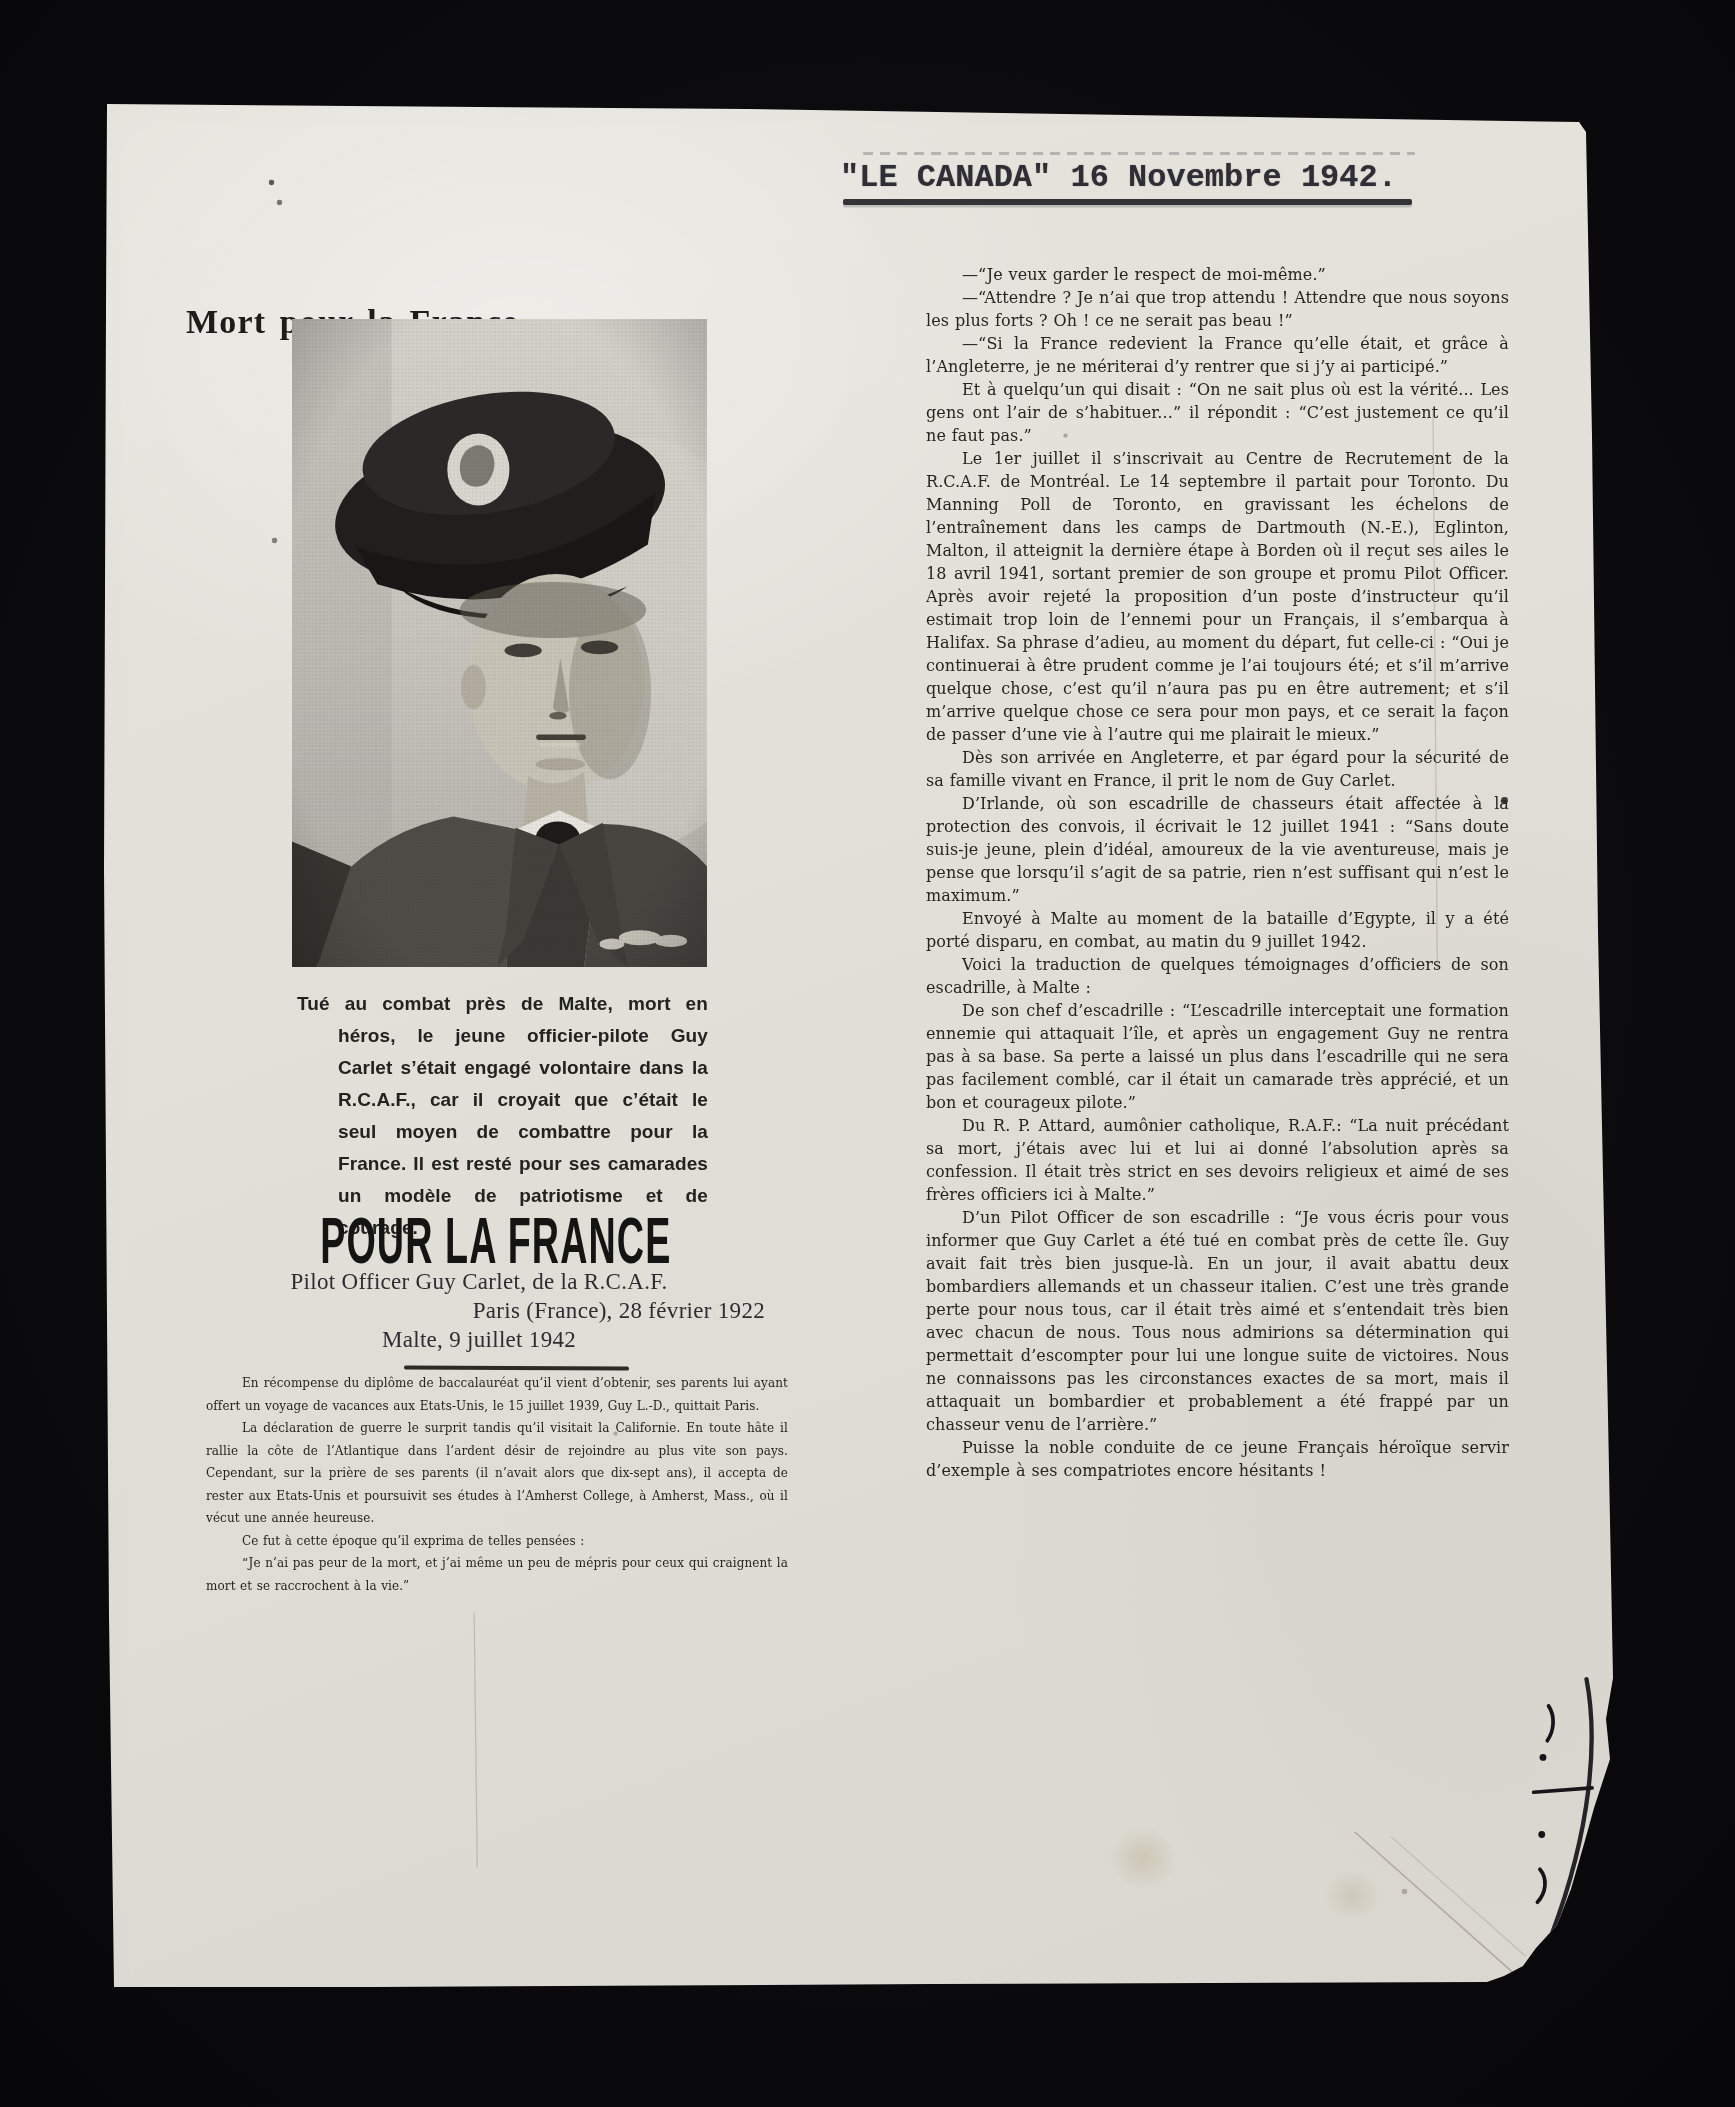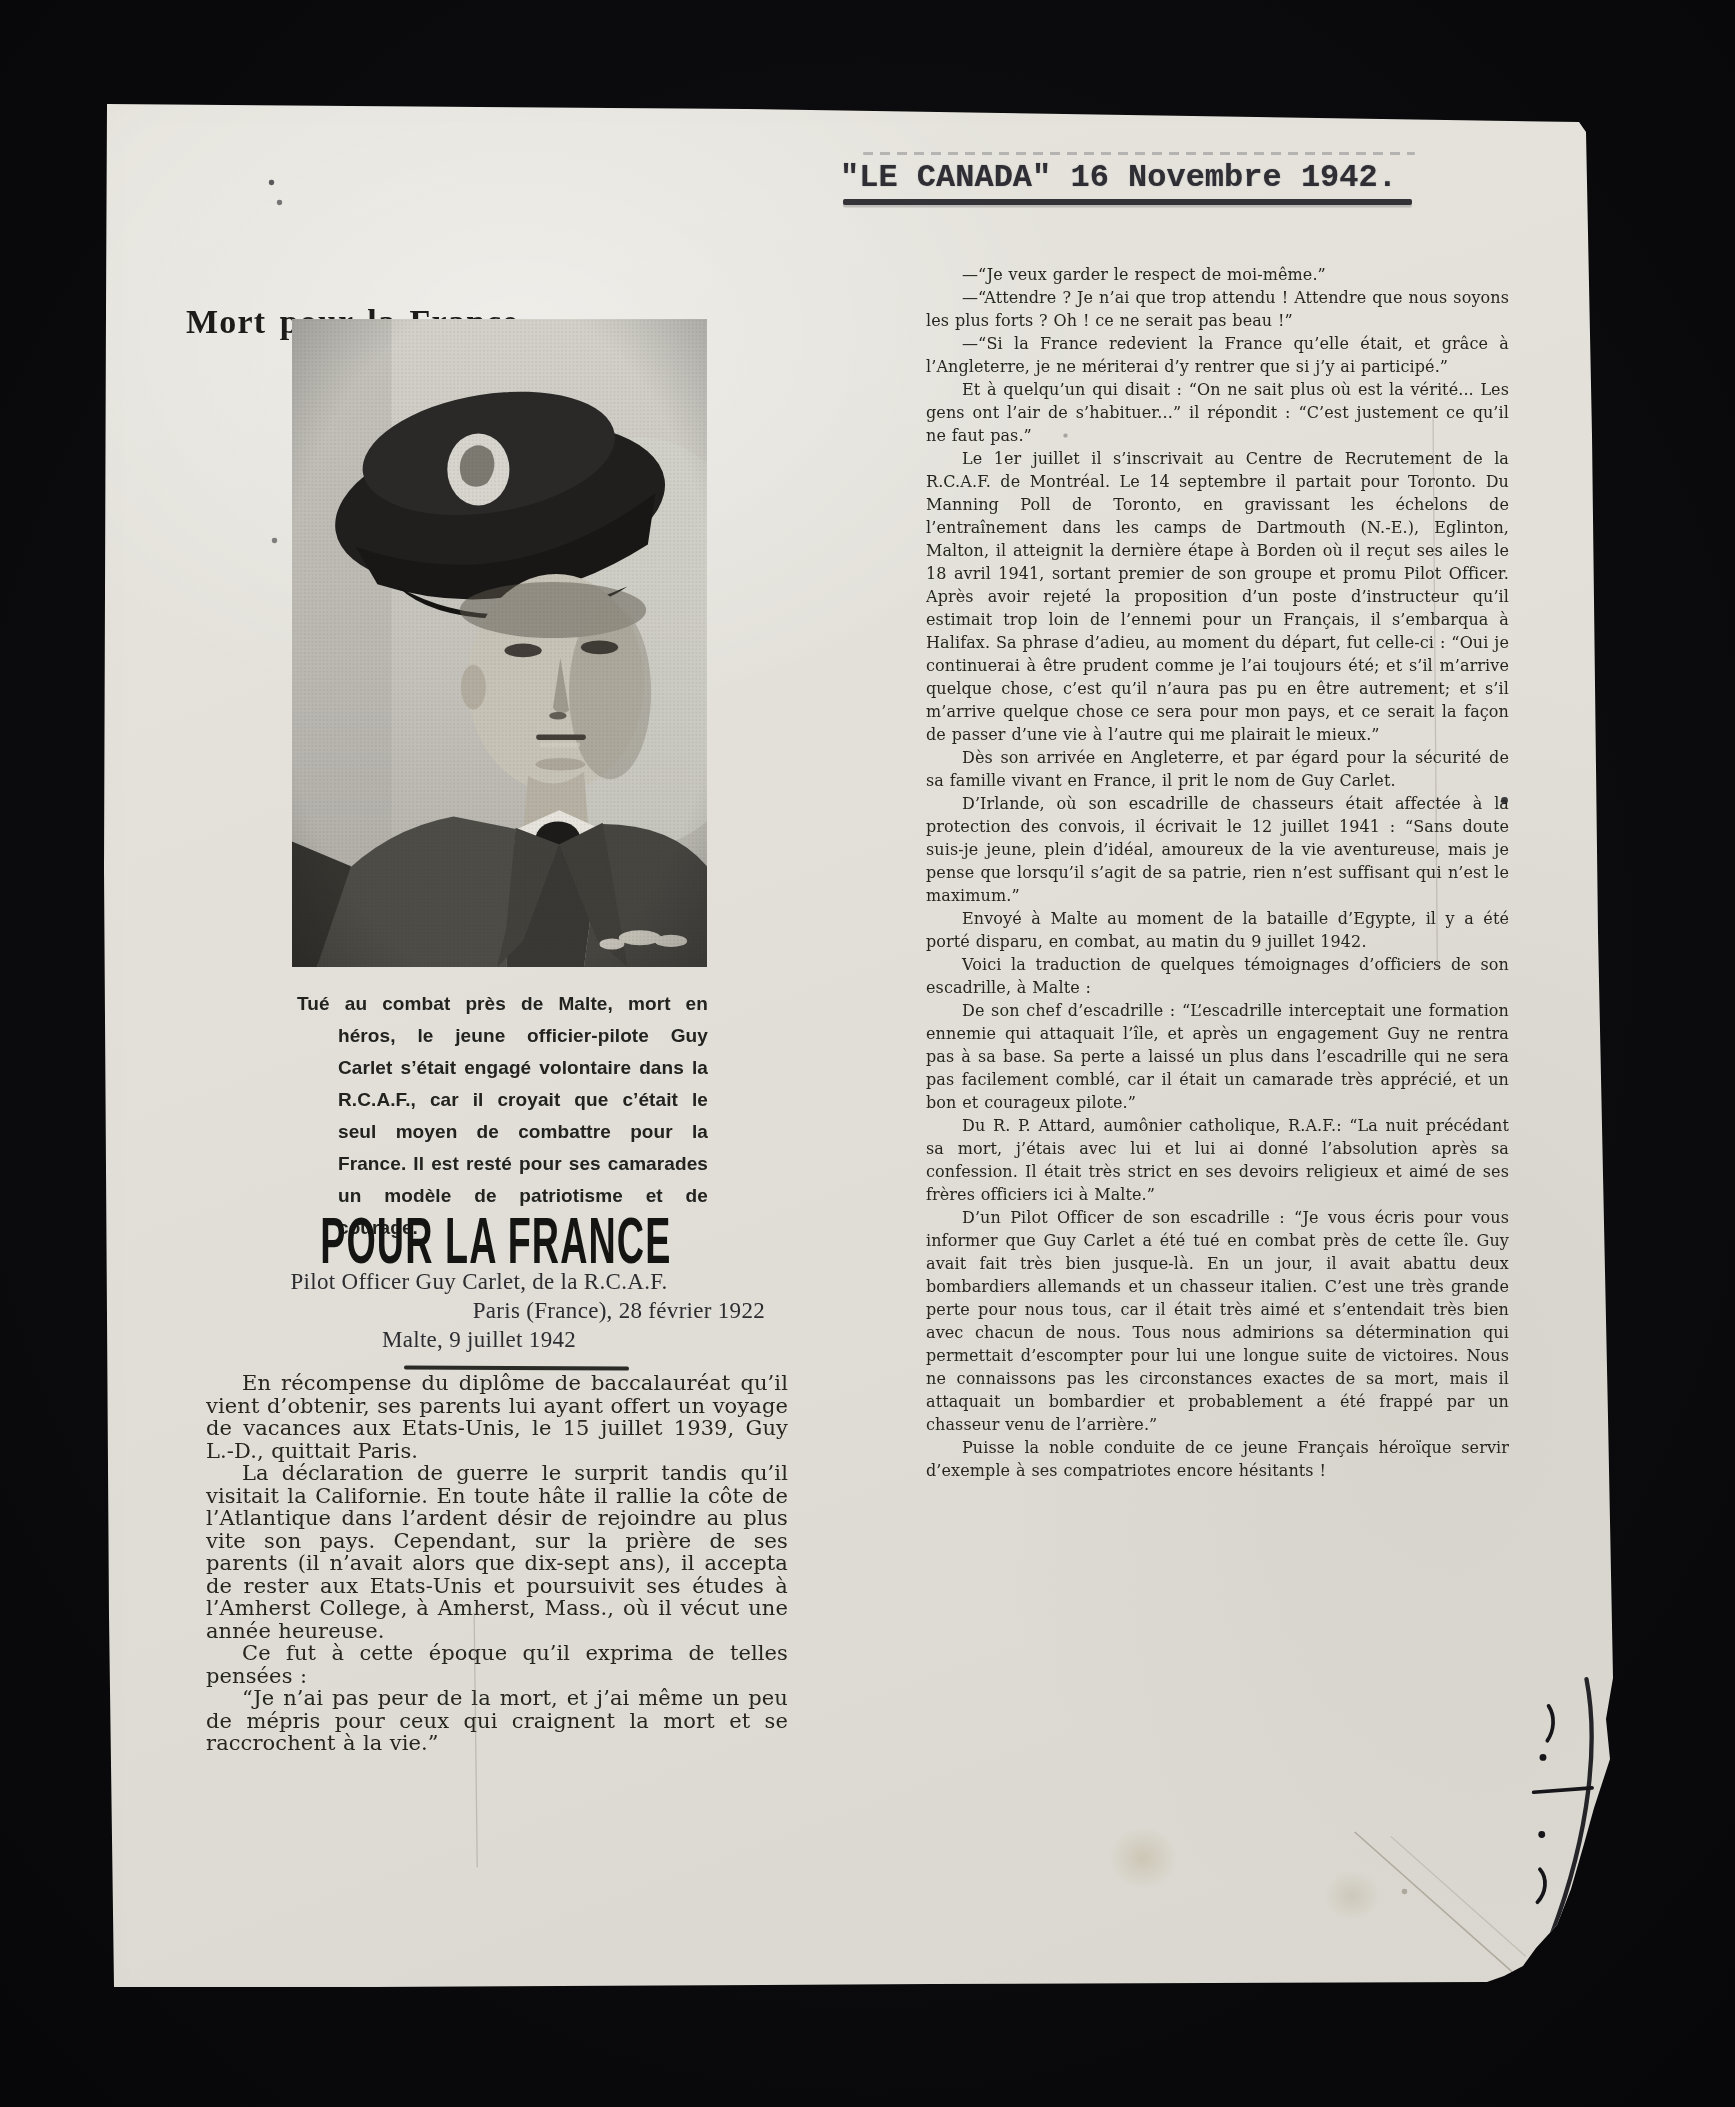--- a/index.html
+++ b/index.html
@@ -47,21 +47,21 @@
   }
   .subhead{left:193px;width:572px;text-align:center;
     font-family:Liberation Serif, serif;font-weight:400;font-size:23px;color:#2d2d31;letter-spacing:0.3px;}
   .sub1{top:1269px;} .sub2{top:1298px;text-align:right;} .sub3{top:1327px;}
   .rule{left:404px;top:1366px;width:225px;height:4.4px;background:#2a2a26;border-radius:1.9px;transform:rotate(.3deg);}
   .colbody{
     font-family:"DejaVu Serif", serif;color:#26251f;text-align:justify;
     letter-spacing:0.1px;word-spacing:0.6px;
   }
   .colbody p{margin:0;text-indent:36px;}
-  .left-col{left:206px;top:1372px;width:582px;font-size:21px;line-height:22.5px;}
+  .left-col{left:206px;top:1372px;width:582px;font-size:12px;line-height:22.5px;}
   .right-col{left:926px;top:263px;width:583px;font-size:16px;line-height:23px;}
   
   .specks{left:0;top:0;width:2.5px;height:2.5px;border-radius:50%;background:transparent;pointer-events:none;
     box-shadow:
       270px 181px 0 1.2px rgba(40,40,45,.75),
       278px 201px 0 1.2px rgba(40,40,45,.6),
       273px 539px 0 1.2px rgba(40,40,45,.55),
       1503px 799px 0 1.9px rgba(30,30,35,.85),
       1064px 434px 0 0.6px rgba(50,50,50,.35),
       614px 1432px 0 0.6px rgba(50,50,50,.3),

